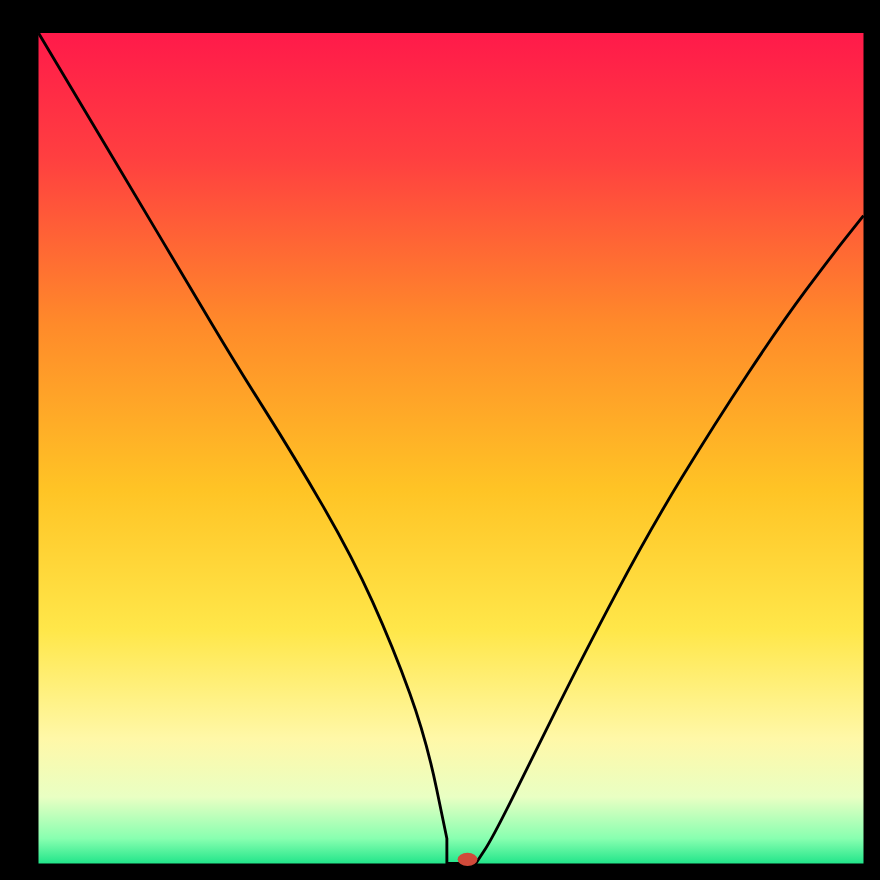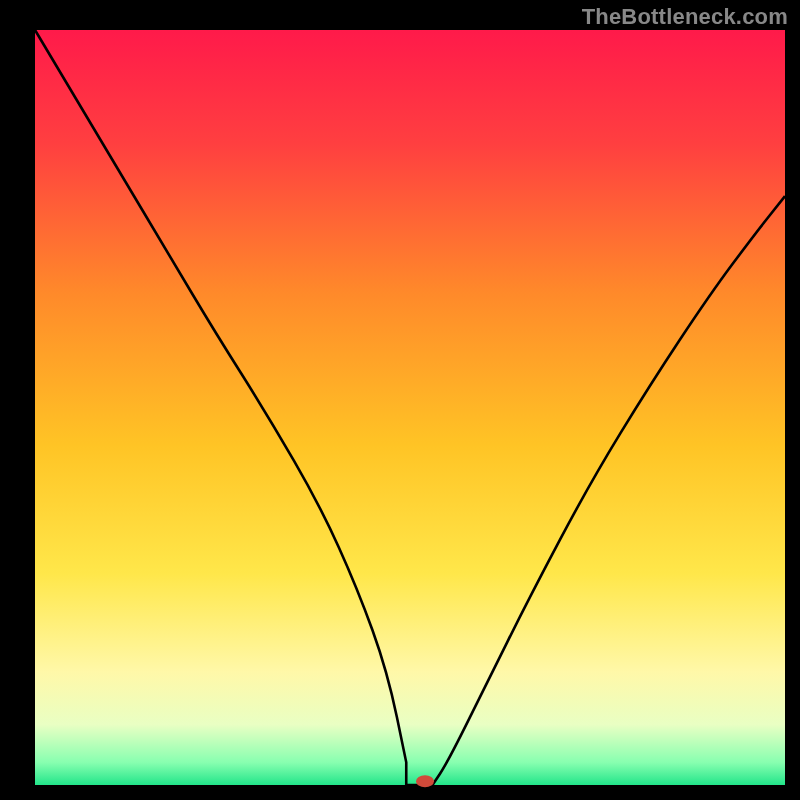--- a/index.html
+++ b/index.html
@@ -31,21 +31,20 @@
     position: absolute;
     top: 0;
     left: 0;
   }
 </style>
 </head>
 <body>
 
 <div class="frame">
 
-  <div class="watermark">TheBottleneck.com</div>
 
   <svg id="chart-svg" width="800" height="800" viewBox="0 0 800 800">
     <defs>
       <linearGradient id="bg-grad" x1="0" y1="0" x2="0" y2="1">
           <stop offset="0.0%" stop-color="#ff1a4a"></stop>
           <stop offset="15.0%" stop-color="#ff3f40"></stop>
           <stop offset="35.0%" stop-color="#ff8a2a"></stop>
           <stop offset="55.0%" stop-color="#ffc425"></stop>
           <stop offset="72.0%" stop-color="#ffe74a"></stop>
           <stop offset="85.0%" stop-color="#fff8a8"></stop>

